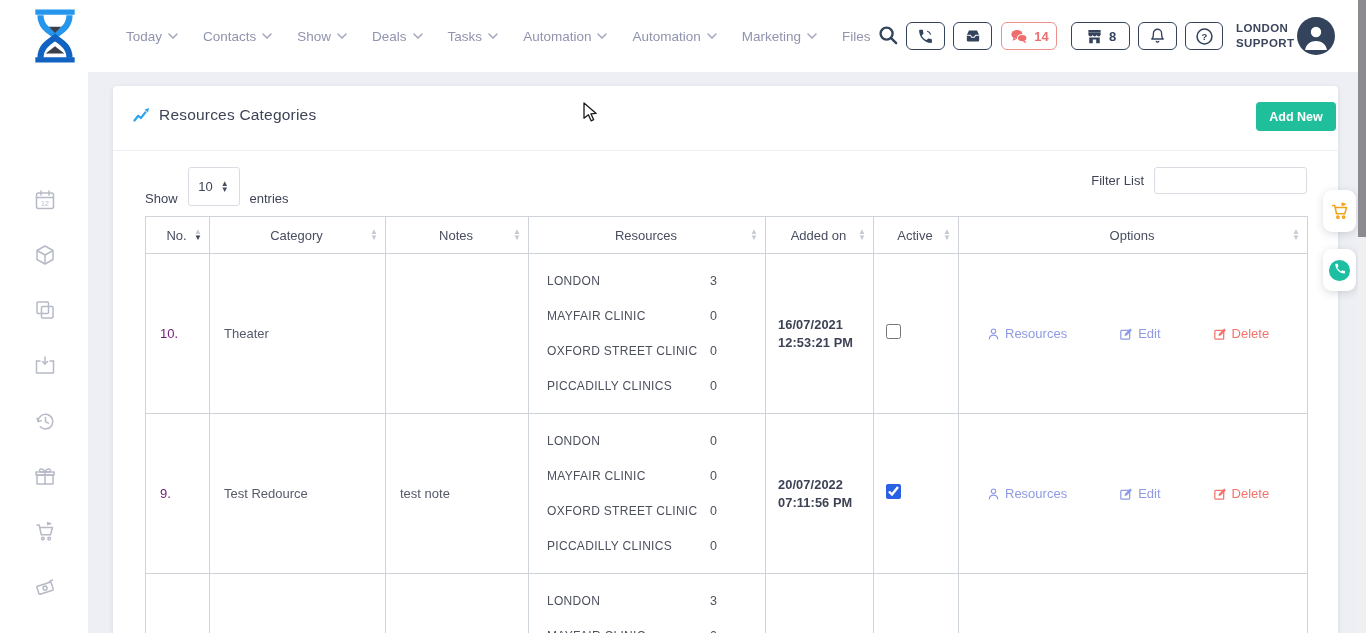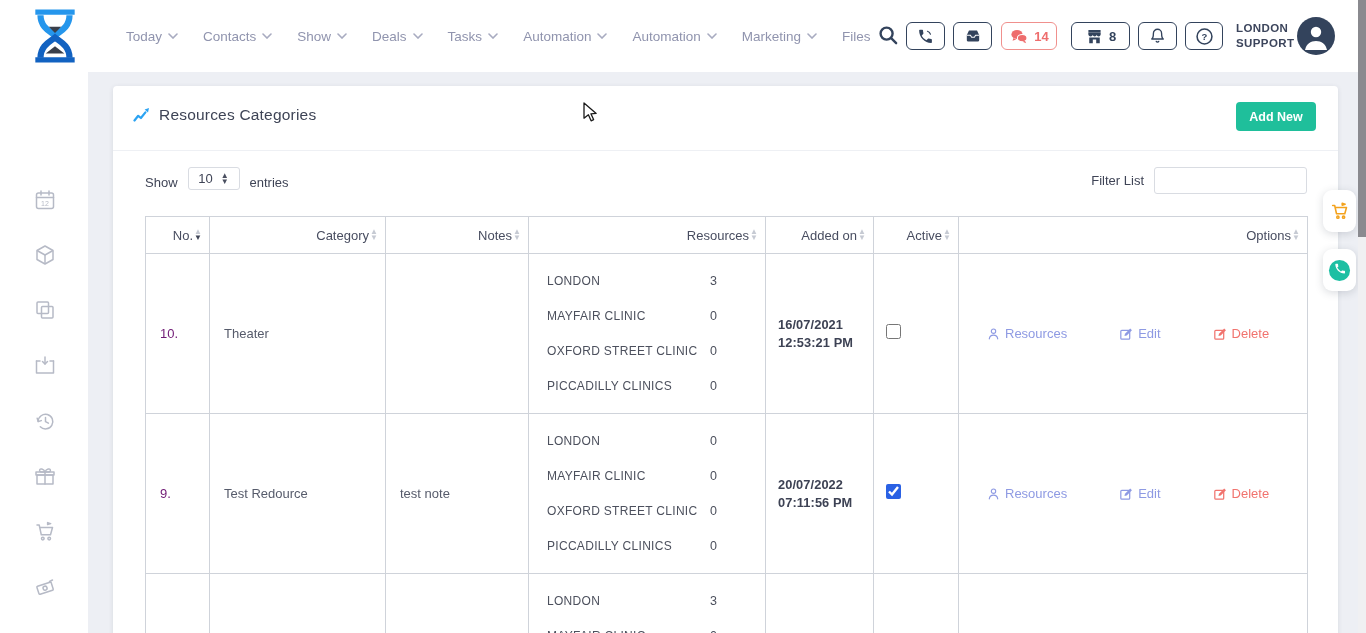--- a/index.html
+++ b/index.html
@@ -26,34 +26,34 @@
   .sidebar { position:absolute; top:72px; left:0; width:88px; height:561px; background:#fff; z-index:3; }
   .side-icon { position:absolute; left:33px; width:24px; height:24px; cursor:pointer; }
 
   
   .main-bg { position:absolute; top:72px; left:88px; width:1278px; height:561px; background:#edeff4; z-index:1; }
   .card { position:absolute; left:113px; top:86px; width:1225px; height:640px; background:#fff; border-radius:4px;
     box-shadow:0 1px 5px rgba(40,50,70,.10); z-index:2; }
   .card-head { position:relative; height:65px; border-bottom:1px solid #eef0f4; }
   .title-wrap { position:absolute; left:20px; top:0; height:57px; display:flex; align-items:center; gap:9px; }
   .page-title { font-size:15.5px; color:#3e4456; letter-spacing:.2px; font-weight:400; }
-  .add-new { position:absolute; right:22px; top:16px; width:80px; height:29px; background:#1fbf9b; color:#fff;
+  .add-new { position:absolute; right:2px; top:16px; width:80px; height:29px; background:#1fbf9b; color:#fff;
     font-size:12.5px; font-weight:700; border:none; border-radius:4px; cursor:pointer; font-family:inherit; }
 
   .show-group { position:absolute; left:32px; top:81px; display:flex; align-items:flex-end; gap:10px; font-size:13px; color:#3f4456; }
-  .page-size { width:52px; height:23px; border:1px solid #d9dce2; border-radius:3px; display:flex; align-items:center;
+  .page-size { width:52px; height:39px; border:1px solid #d9dce2; border-radius:3px; display:flex; align-items:center;
     justify-content:center; gap:8px; cursor:pointer; background:#fff; }
   .updown { display:flex; flex-direction:column; font-size:8px; line-height:6px; color:#4a4f60; }
   .filter-group { position:absolute; right:31px; top:81px; display:flex; align-items:center; gap:10px; font-size:13px; color:#3f4456; }
   .filter-input { width:153px; height:27px; border:1px solid #d9dce2; border-radius:3px; padding:0 8px; font:13px "Liberation Sans",sans-serif; }
 
   
   .data-table { position:absolute; left:32px; top:130px; width:1162px; border-collapse:collapse; table-layout:fixed; }
   .data-table th, .data-table td { border:1px solid #cfd3da; }
-  .data-table th { height:37px; font-size:13px; font-weight:400; color:#484d60; text-align:right; padding:0 16px 0 14px; position:relative; cursor:pointer; background:#fff;margin-top:8px; }
+  .data-table th { height:37px; font-size:13px; font-weight:400; color:#484d60; text-align:center; padding:0 16px 0 14px; position:relative; cursor:pointer; background:#fff;margin-top:8px; }
   .sort { position:absolute; right:7px; top:50%; transform:translateY(-50%); display:flex; flex-direction:column;
     font-size:8px; line-height:6px; color:#c6cad3; }
   .sort .active { color:#3f4456; }
   .data-row { height:160px; }
   td.c-no, td.c-cat, td.c-notes { padding-left:14px; font-size:13px; color:#565b6b; }
   td.c-no { color:#701a75; }
   td.c-res { padding:0 18px; }
   .res-line { display:flex; align-items:center; height:35px; }
   .res-name { width:163px; font-size:12px; color:#4c505d; letter-spacing:.3px; }
   .res-count { font-size:12.5px; color:#4c505d; }

